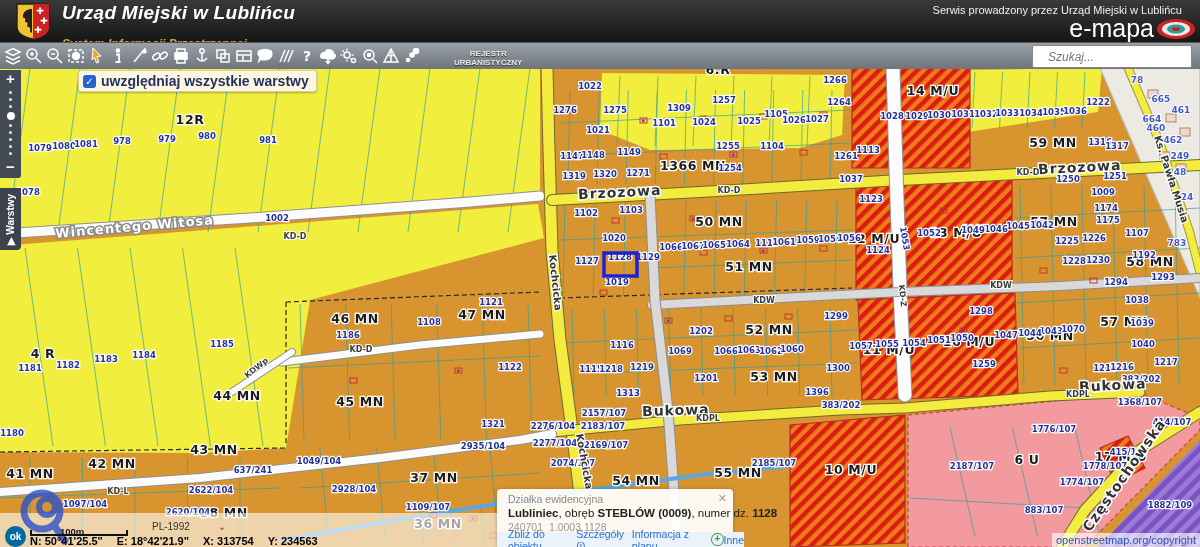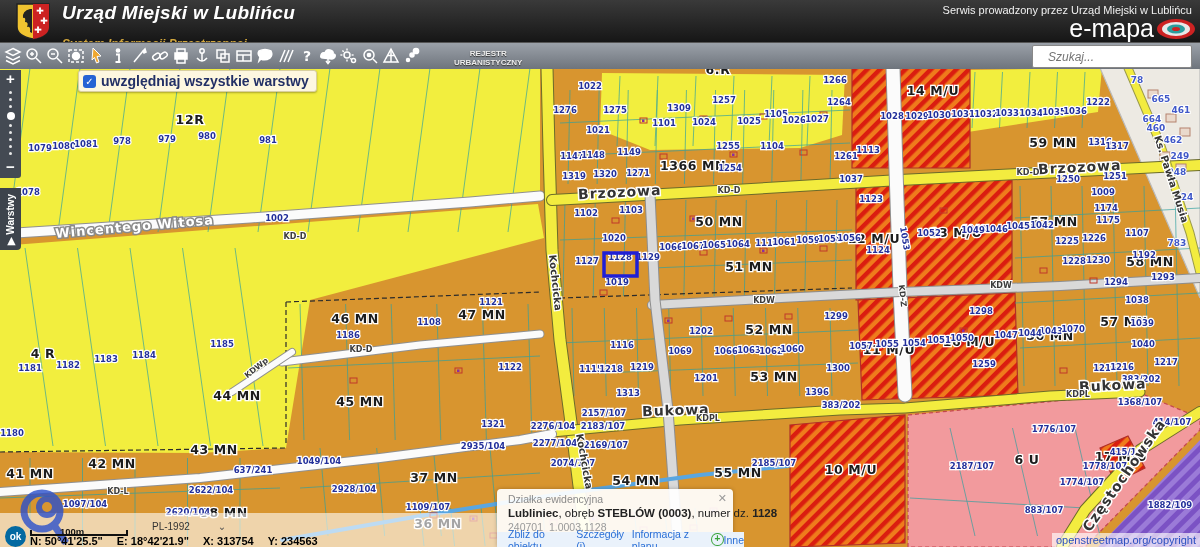--- a/index.html
+++ b/index.html
@@ -4,21 +4,21 @@
 <style>
   html,body{margin:0;padding:0;width:1200px;height:547px;overflow:hidden;
     font-family:"Liberation Sans",sans-serif;background:#d8952f;position:relative}
   
   .header{position:absolute;left:0;top:0;width:1200px;height:42px;
     background:linear-gradient(#3a3a3a,#161616);color:#fff;z-index:30}
   .crest{position:absolute;left:16px;top:3px}
   .titles{position:absolute;left:62px;top:2px}
   .title{font-size:19px;font-weight:bold;font-style:italic;color:#fff;letter-spacing:.3px}
   .subtitle{font-size:12px;font-weight:bold;font-style:italic;color:#d2a63c;margin-top:13px}
-  .service-note{position:absolute;right:8px;top:4px;font-size:11px;color:#f0f0f0}
+  .service-note{position:absolute;right:18px;top:4px;font-size:11px;color:#f0f0f0}
   .brand-row{position:absolute;right:46px;top:14px;font-size:25px;color:#fff;font-weight:normal}
   .globe{position:absolute;right:4px;top:18px}
   
   .toolbar{position:absolute;left:0;top:42px;width:1200px;height:26px;
     background:linear-gradient(#9ba1a9,#6e747c);z-index:30;border-top:1px solid #555}
   #toolbar-buttons{position:absolute;left:2px;top:0;height:26px;display:flex;align-items:center}
   .tbtn{width:21px;height:24px;display:flex;align-items:center;justify-content:center;cursor:pointer}
   .register-btn{position:absolute;left:448px;top:1px;height:28px;background:none;border:none;
     color:#ececec;font-size:8px;font-weight:bold;line-height:9px;text-align:center;cursor:pointer;
     font-family:"Liberation Sans",sans-serif;text-shadow:0 1px 1px #333}
@@ -723,21 +723,21 @@
 </div>
 
 <div class="layers-chip">
   <span class="cb">✓</span>
   <span class="lbl">uwzględniaj wszystkie warstwy</span>
 </div>
 
 <div class="info-panel">
   <div class="ip-kicker">Działka ewidencyjna</div>
   <div class="ip-close">✕</div>
-  <div class="ip-head" id="ip-head"><span style="font-weight: bold;">Lubliniec</span><span>, obręb </span><span style="font-weight: bold;">STEBLÓW (0003)</span><span>, numer dz. </span><span style="font-weight: bold;">1128</span></div>
+  <div class="ip-head" id="ip-head"><span style="font-weight: bold;">Lubliniec</span><span>, obręb </span><span style="font-weight: bold;">STEBLÓW (0009)</span><span>, numer dz. </span><span style="font-weight: bold;">1128</span></div>
   <div class="ip-id">240701_1.0003.1128</div>
   <div class="ip-links" id="ip-links">
       <a>Zbliż do obiektu</a>
       <a>Szczegóły (i)</a>
       <a>Informacja z planu</a>
       <span class="plus-ic">+</span>
       <a>Inne</a>
     </div>
 </div>
 

